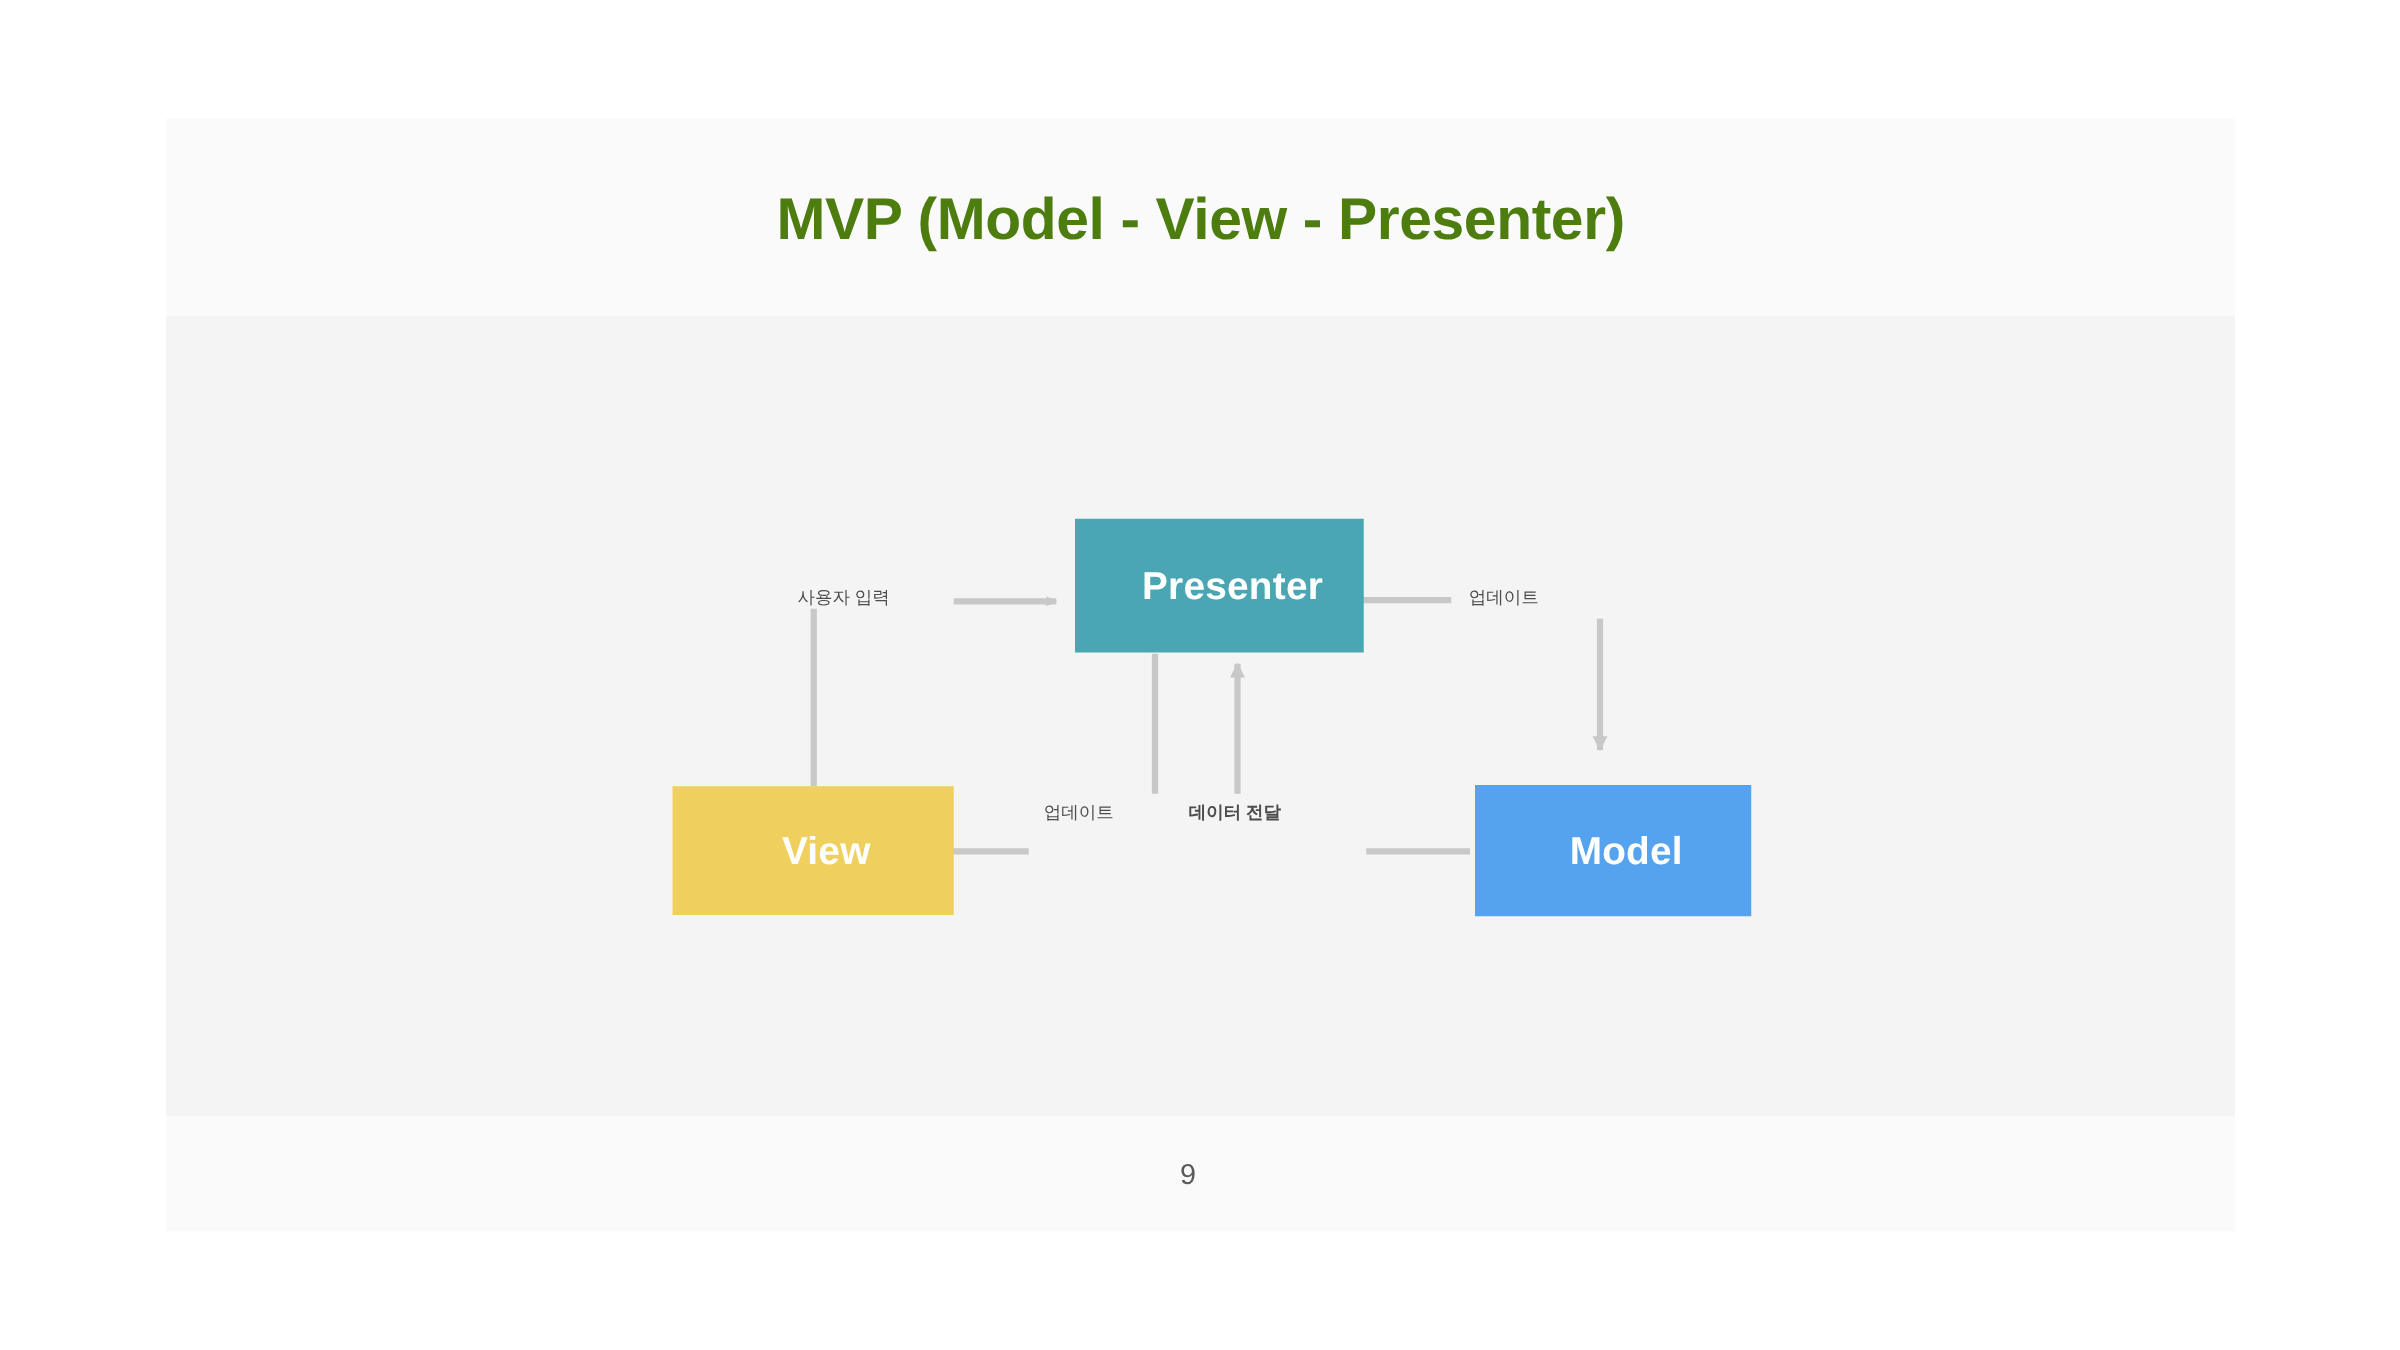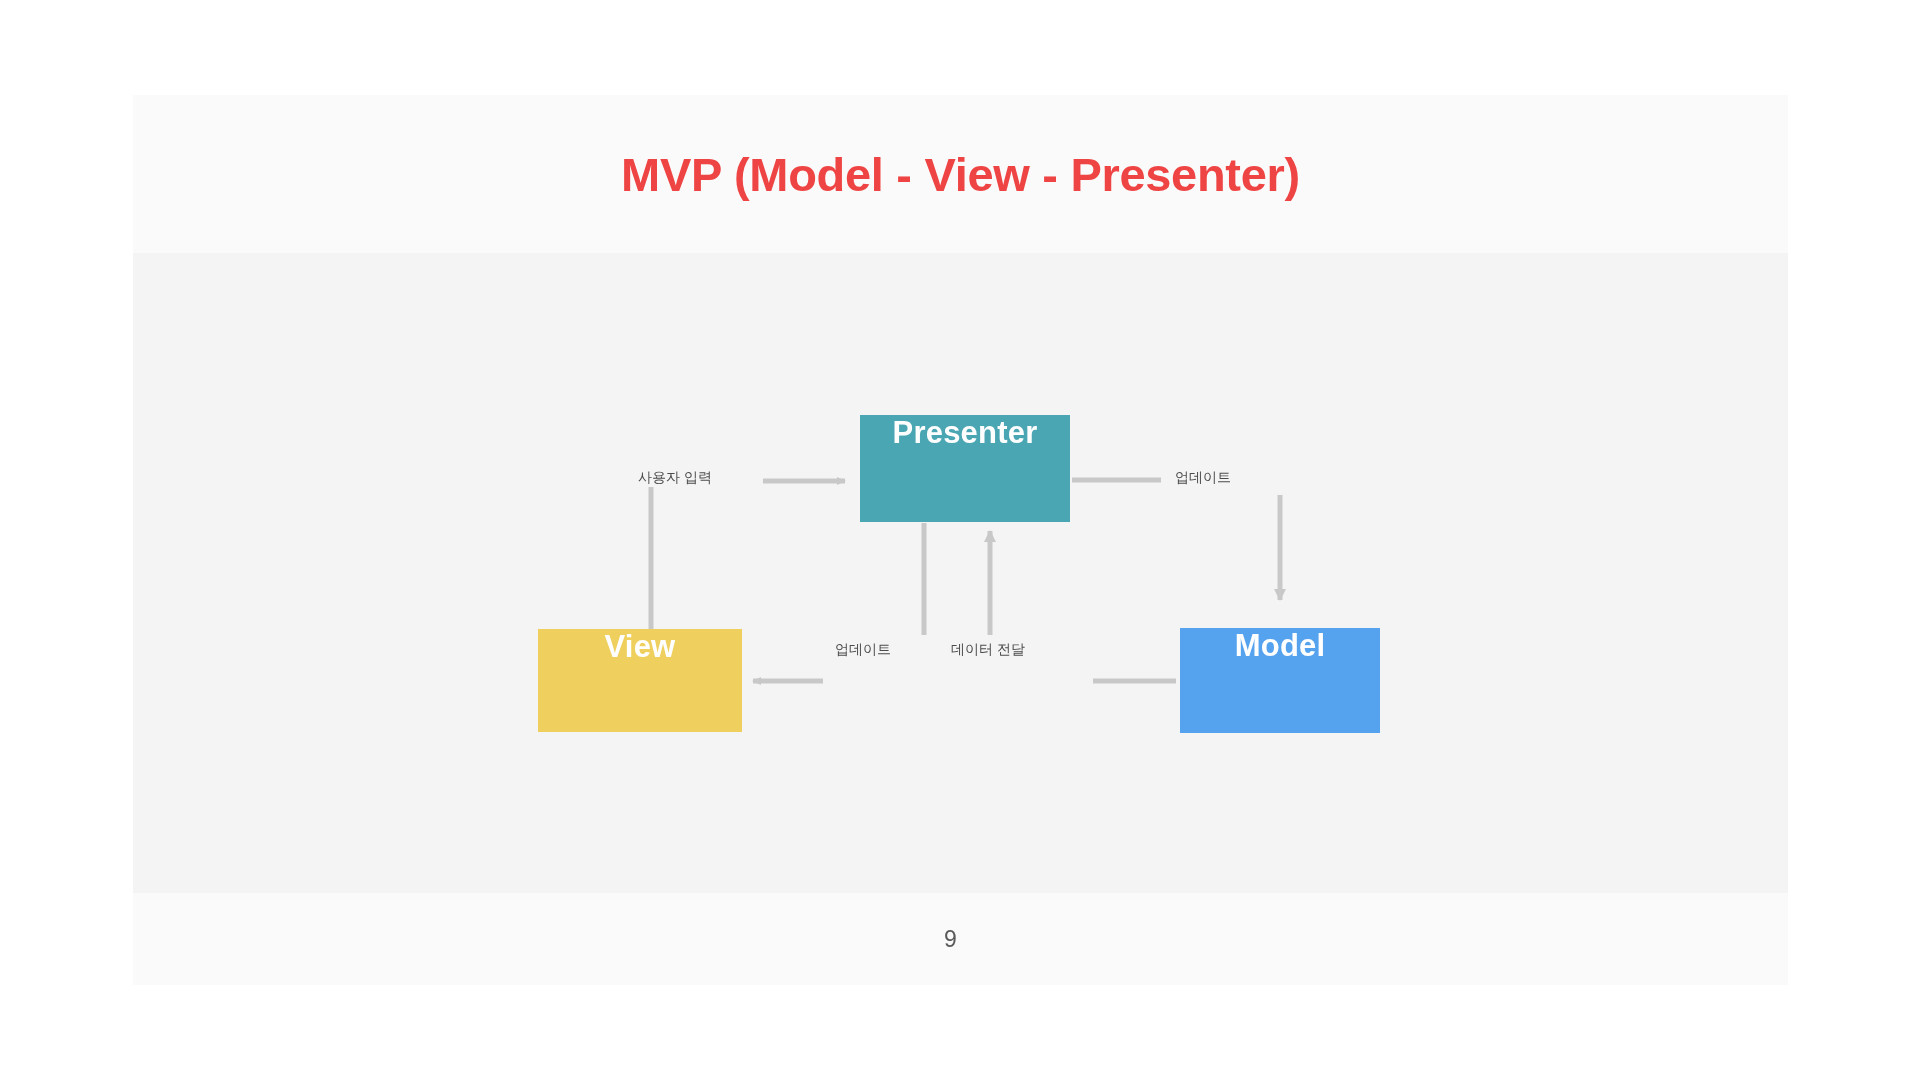--- a/index.html
+++ b/index.html
@@ -30,21 +30,21 @@
     height: 158px;
     background: #fafafa;
     display: flex;
     align-items: center;
     justify-content: center;
   }
 
   #slide-title {
     font-size: 47px;
     font-weight: bold;
-    color: #ef4444;
+    color: #4d7c0f;
     letter-spacing: -0.3px;
     white-space: nowrap;
     text-align: center;
   }
 
   #slide-body {
     position: absolute;
     left: 0;
     top: 158px;
     width: 100%;
@@ -77,26 +77,27 @@
     left: 0;
     top: 0;
     width: 1655px;
     height: 890px;
     pointer-events: none;
   }
 
   .node {
     position: absolute;
     display: flex;
-    align-items: flex-start;
+    align-items: center;
     justify-content: center;
     color: #ffffff;
     font-weight: bold;
     font-size: 31px;
     letter-spacing: 0.2px;
+    padding-left: 21px;
   }
 
   #node-presenter {
     left: 727px;
     top: 320px;
     width: 210px;
     height: 107px;
     background: #4ba6b3;
   }
 
@@ -120,21 +121,21 @@
     position: absolute;
     font-size: 14px;
     color: #4c4c4c;
     white-space: nowrap;
     font-weight: normal;
   }
 
   #label-user-input  { left: 505px;  top: 374px; }
   #label-update-right{ left: 1042px; top: 374px; }
   #label-update-view { left: 702px;  top: 546px; }
-  #label-data-pass   { left: 818px;  top: 546px; }
+  #label-data-pass   { left: 818px;  top: 546px; font-weight: bold; }
 </style>
 </head>
 <body>
 
 <div id="slide">
 
   <div id="slide-header">
     <div id="slide-title">MVP (Model - View - Presenter)</div>
   </div>
 

